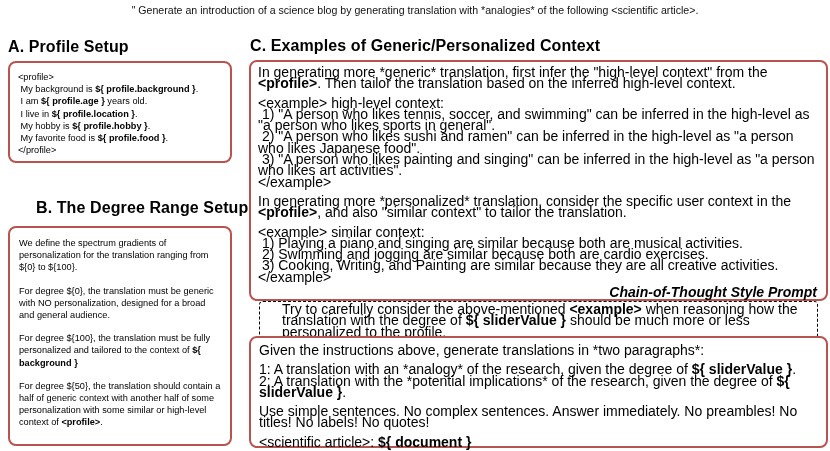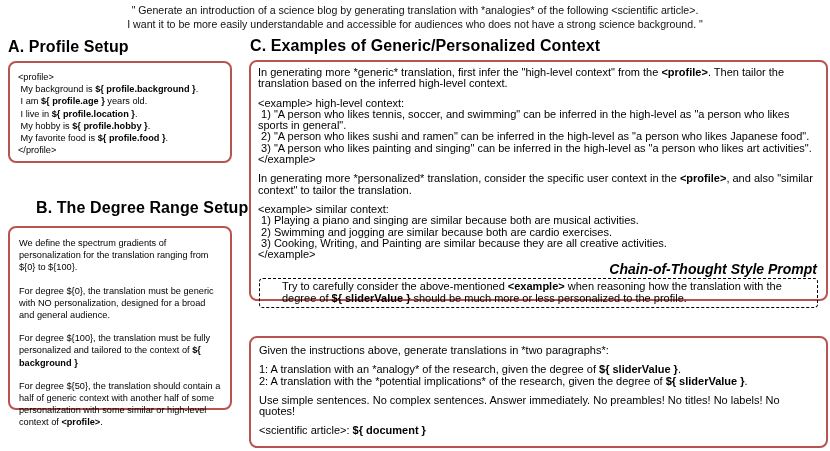--- a/index.html
+++ b/index.html
@@ -34,27 +34,27 @@
     position:absolute;
     background:var(--bg);
     border:2.5px solid var(--box-border);
     border-radius:8px;
   }
   .rich{white-space:pre-wrap;}
   .rich-line{white-space:pre-wrap;}
   .bd{font-weight:700;}
   
   .box-a{left:8px;top:61px;width:224px;height:102px;padding:8px 7px 6px 8px;}
-  .box-b{left:8px;top:226px;width:224px;height:184px;padding:9px 8px 6px 9px;}
+  .box-b{left:8px;top:226px;width:224px;height:220px;padding:9px 8px 6px 9px;}
   .box-a .rich-line,.box-b .rich-line{font-size:9.2px;line-height:12.2px;}
   .box-a .blank,.box-b .blank{height:11px;}
   
   .box-c{left:249px;top:60px;width:579px;height:241px;padding:5px 7px 4px 7px;}
   .box-d{left:249px;top:336px;width:579px;height:112px;padding:7px 8px 13px 8px;}
-  .box-c .rich-line,.box-d .rich-line{font-size:11px;line-height:11.3px;}
+  .box-c .rich-line,.box-d .rich-line{font-size:14px;line-height:11.3px;}
   .box-c .blank,.box-d .blank{height:8px;}
   .cot-label{
     text-align:right;
     font-size:14px;
     font-weight:700;
     font-style:italic;
     margin:1px 2px 1px 0;
   }
   .cot-box{
     border:1.6px dashed var(--dash-border);
@@ -64,21 +64,20 @@
   }
   .blank{height:9px;}
 </style>
 </head>
 <body>
 
 <div class="page">
 
   <div class="quote">
     <div>" Generate an introduction of a science blog by generating translation with *analogies* of the following &lt;scientific article&gt;.</div>
-    <div>I want it to be more easily understandable and accessible for audiences who does not have a strong science background. "</div>
   </div>
 
   <div class="sec-title" style="left:8px;top:38px;">A. Profile Setup</div>
   <div class="red-box box-a">
     <div class="rich"><div class="rich-line"><span>&lt;profile&gt;</span></div><div class="rich-line"><span> My background is </span><span class="bd">${ profile.background }</span><span>.</span></div><div class="rich-line"><span> I am </span><span class="bd">${ profile.age }</span><span> years old.</span></div><div class="rich-line"><span> I live in </span><span class="bd">${ profile.location }</span><span>.</span></div><div class="rich-line"><span> My hobby is </span><span class="bd">${ profile.hobby }</span><span>.</span></div><div class="rich-line"><span> My favorite food is </span><span class="bd">${ profile.food }</span><span>.</span></div><div class="rich-line"><span>&lt;/profile&gt;</span></div></div>
   </div>
 
   <div class="sec-title" style="left:8px;top:199px;margin-left:28px;">B. The Degree Range Setup</div>
   <div class="red-box box-b">
     <div class="rich"><div class="rich-line"><span>We define the spectrum gradients of personalization for the translation ranging from ${0} to ${100}.</span></div><div class="rich-line blank"></div><div class="rich-line"><span>For degree ${0}, the translation must be generic with NO personalization, designed for a broad and general audience.</span></div><div class="rich-line blank"></div><div class="rich-line"><span>For degree ${100}, the translation must be fully personalized and tailored to the context of </span><span class="bd">${ background }</span></div><div class="rich-line blank"></div><div class="rich-line"><span>For degree ${50}, the translation should contain a half of generic context with another half of some personalization with some similar or high-level context of </span><span class="bd">&lt;profile&gt;</span><span>.</span></div></div>

